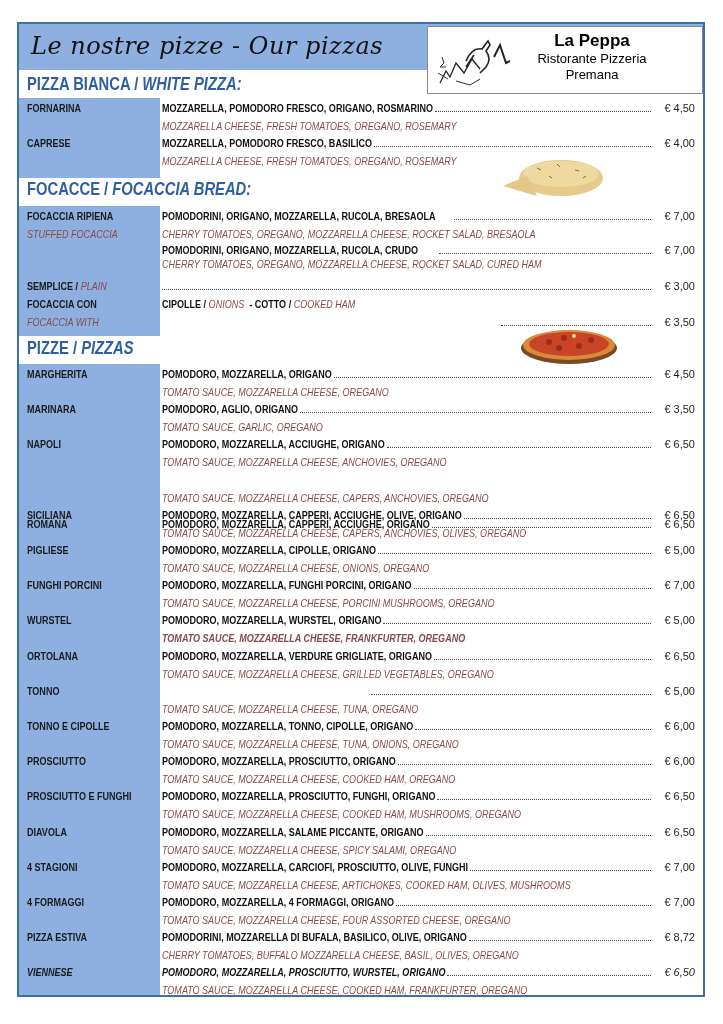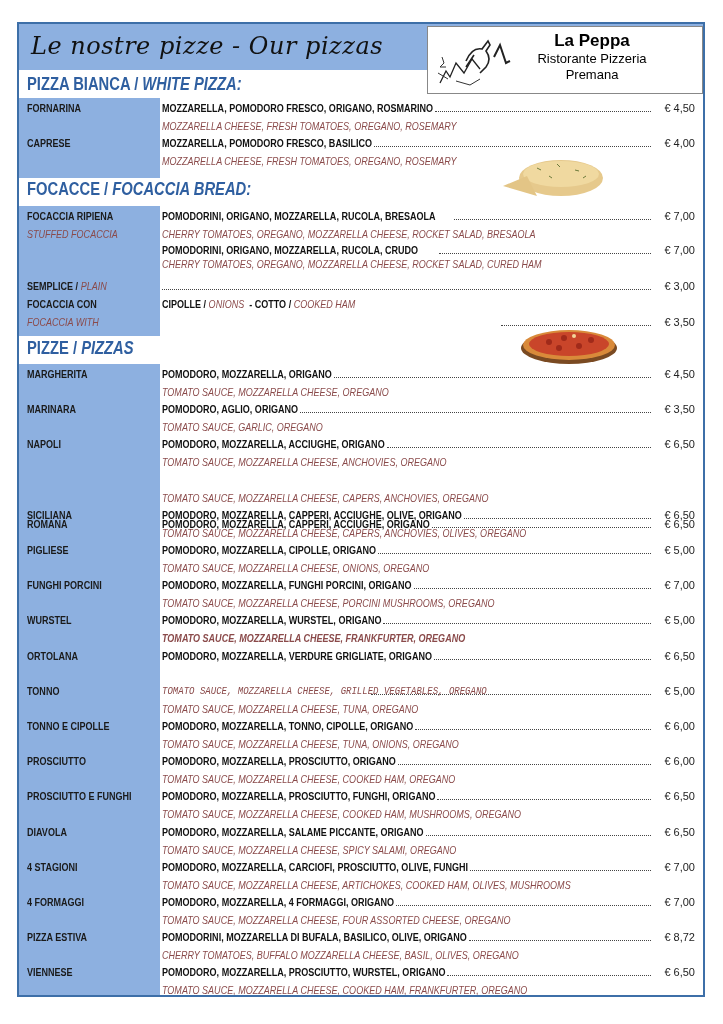--- a/index.html
+++ b/index.html
@@ -209,21 +209,21 @@
        </div>
        <div class="row" style="top:608.4000000000001px;font-weight:bold;">
          <div class="en">TOMATO SAUCE, MOZZARELLA CHEESE, FRANKFURTER, OREGANO</div>
        </div>
       <div class="row" style="top:625.6px;">
          <div class="name">ORTOLANA</div>
          <div class="ing"><span class="t">POMODORO, MOZZARELLA, VERDURE GRIGLIATE, ORIGANO</span></div>
          <div class="dots" style="left: 414.934px; right: 52px;"></div>
          <div class="price">€ 6,50</div>
        </div>
-       <div class="row" style="top:661px;font-family:Liberation Mono, monospace;">
+       <div class="row" style="top:644px;">
          <div class="en">TOMATO SAUCE, MOZZARELLA CHEESE, GRILLED VEGETABLES, OREGANO</div>
        </div>
       <div class="row" style="top:660.8px;">
          <div class="name">TONNO</div>
          <div class="dots" style="left: 352.293px; right: 52px;"></div>
          <div class="price">€ 5,00</div>
        </div>
        <div class="row" style="top:678.8px;">
          <div class="en">TOMATO SAUCE, MOZZARELLA CHEESE, TUNA, OREGANO</div>
        </div>
@@ -283,21 +283,21 @@
        </div>
       <div class="row" style="top:907.2px;">
          <div class="name">PIZZA ESTIVA</div>
          <div class="ing"><span class="t">POMODORINI, MOZZARELLA DI BUFALA, BASILICO, OLIVE, ORIGANO</span></div>
          <div class="dots" style="left: 449.848px; right: 52px;"></div>
          <div class="price">€ 8,72</div>
        </div>
        <div class="row" style="top:925.2px;">
          <div class="en">CHERRY TOMATOES, BUFFALO MOZZARELLA CHEESE, BASIL, OLIVES, OREGANO</div>
        </div>
-      <div class="row" style="top:942.4000000000001px;">
+      <div class="row" style="top:942.4000000000001px;font-style:italic;">
          <div class="name">VIENNESE</div>
          <div class="ing"><span class="t">POMODORO, MOZZARELLA, PROSCIUTTO, WURSTEL, ORIGANO</span></div>
          <div class="dots" style="left: 428.464px; right: 52px;"></div>
          <div class="price">€ 6,50</div>
        </div>
        <div class="row" style="top:960.4000000000001px;">
          <div class="en">TOMATO SAUCE, MOZZARELLA CHEESE, COOKED HAM, FRANKFURTER, OREGANO</div>
        </div>
     </div>
 </div>

